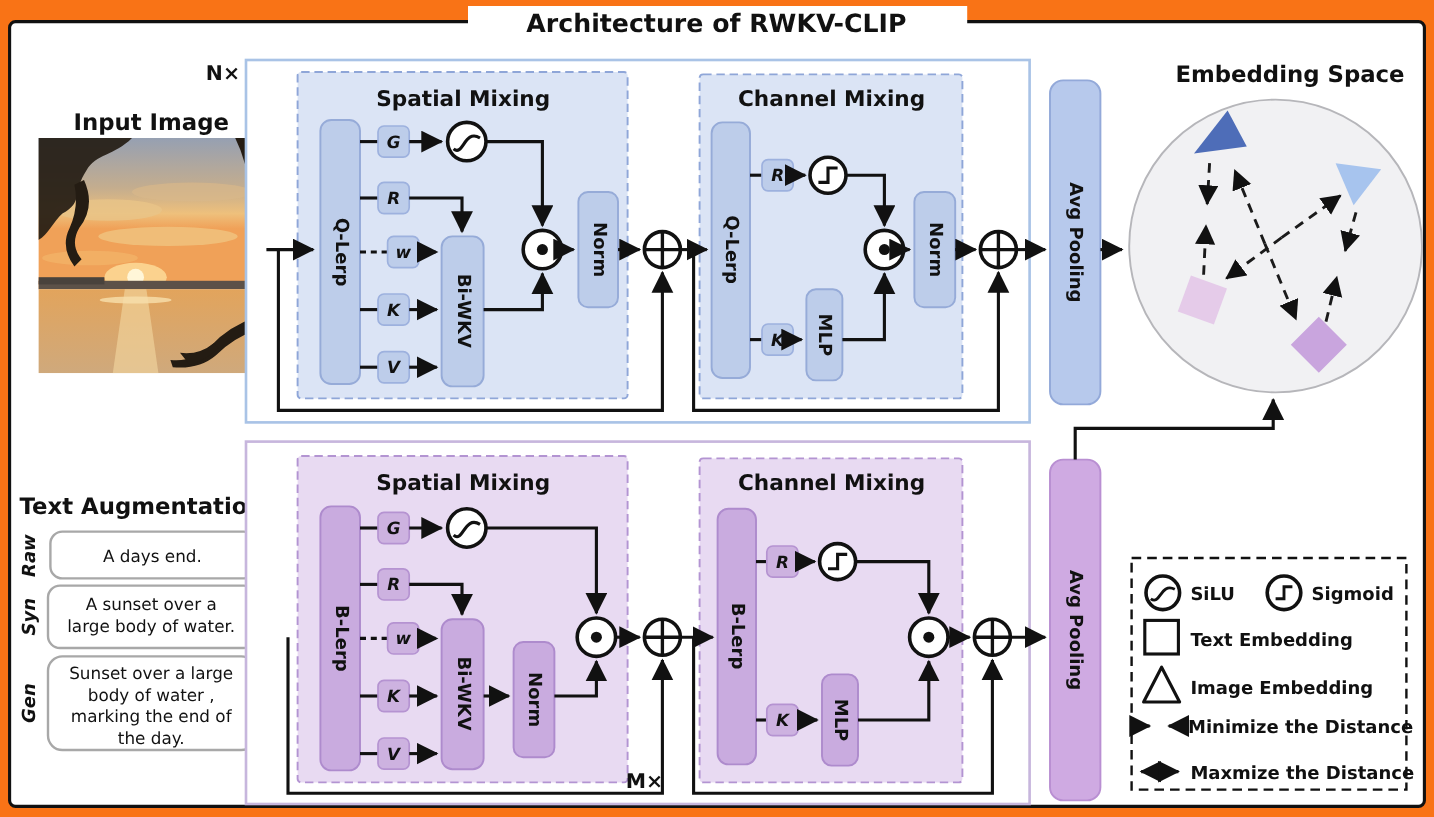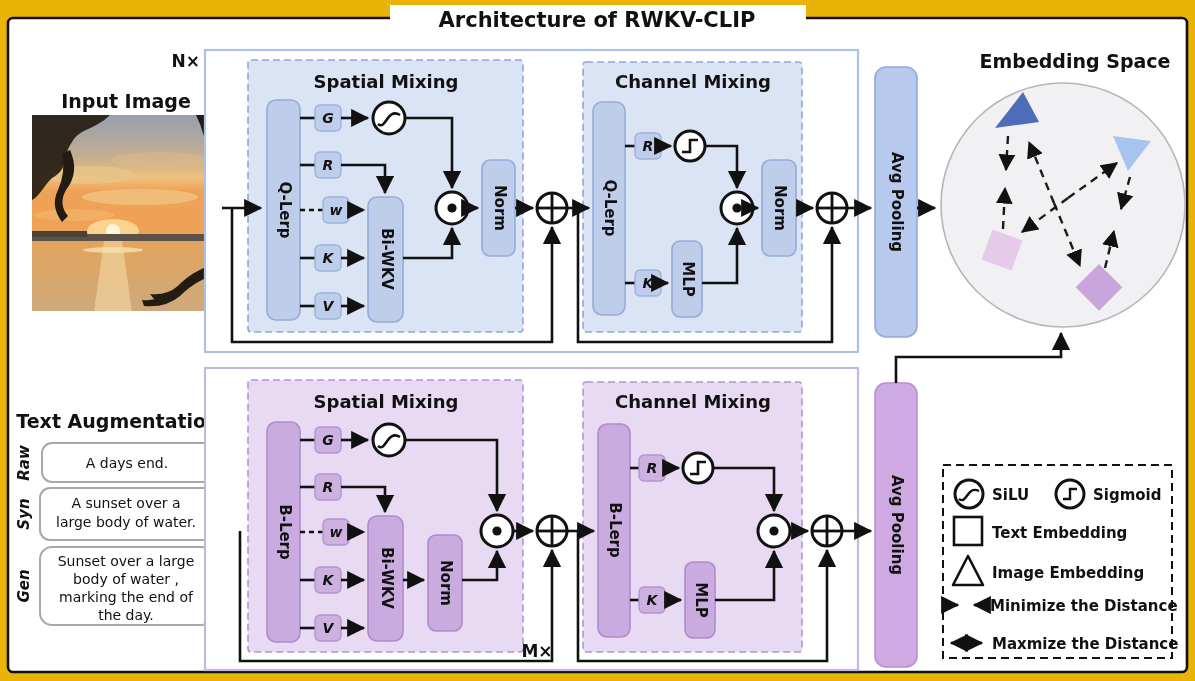--- a/index.html
+++ b/index.html
@@ -1,16 +1,16 @@
 <!DOCTYPE html>
 <html><head>
 <meta charset="utf-8">
 <style>
   html,body{margin:0;padding:0;background:#fff;}
-  .stage{position:relative;width:1195px;height:681px;background:#eab308;font-family:"DejaVu Sans",sans-serif;}
+  .stage{position:relative;width:1195px;height:681px;background:#f97316;font-family:"DejaVu Sans",sans-serif;}
   svg{display:block;}
   text{font-family:"DejaVu Sans",sans-serif;fill:#111;}
   .t-title{font-size:21px;font-weight:bold;}
   .t-sec{font-size:18px;font-weight:bold;}
   .t-block{font-size:15px;font-weight:bold;}
   .t-gate{font-size:14px;font-style:italic;font-weight:bold;}
   .t-small{font-size:14px;}
   .t-lab{font-size:17px;font-weight:bold;}
   .t-leg{font-size:15px;font-weight:bold;}
   .t-head{font-size:19px;font-weight:bold;}

